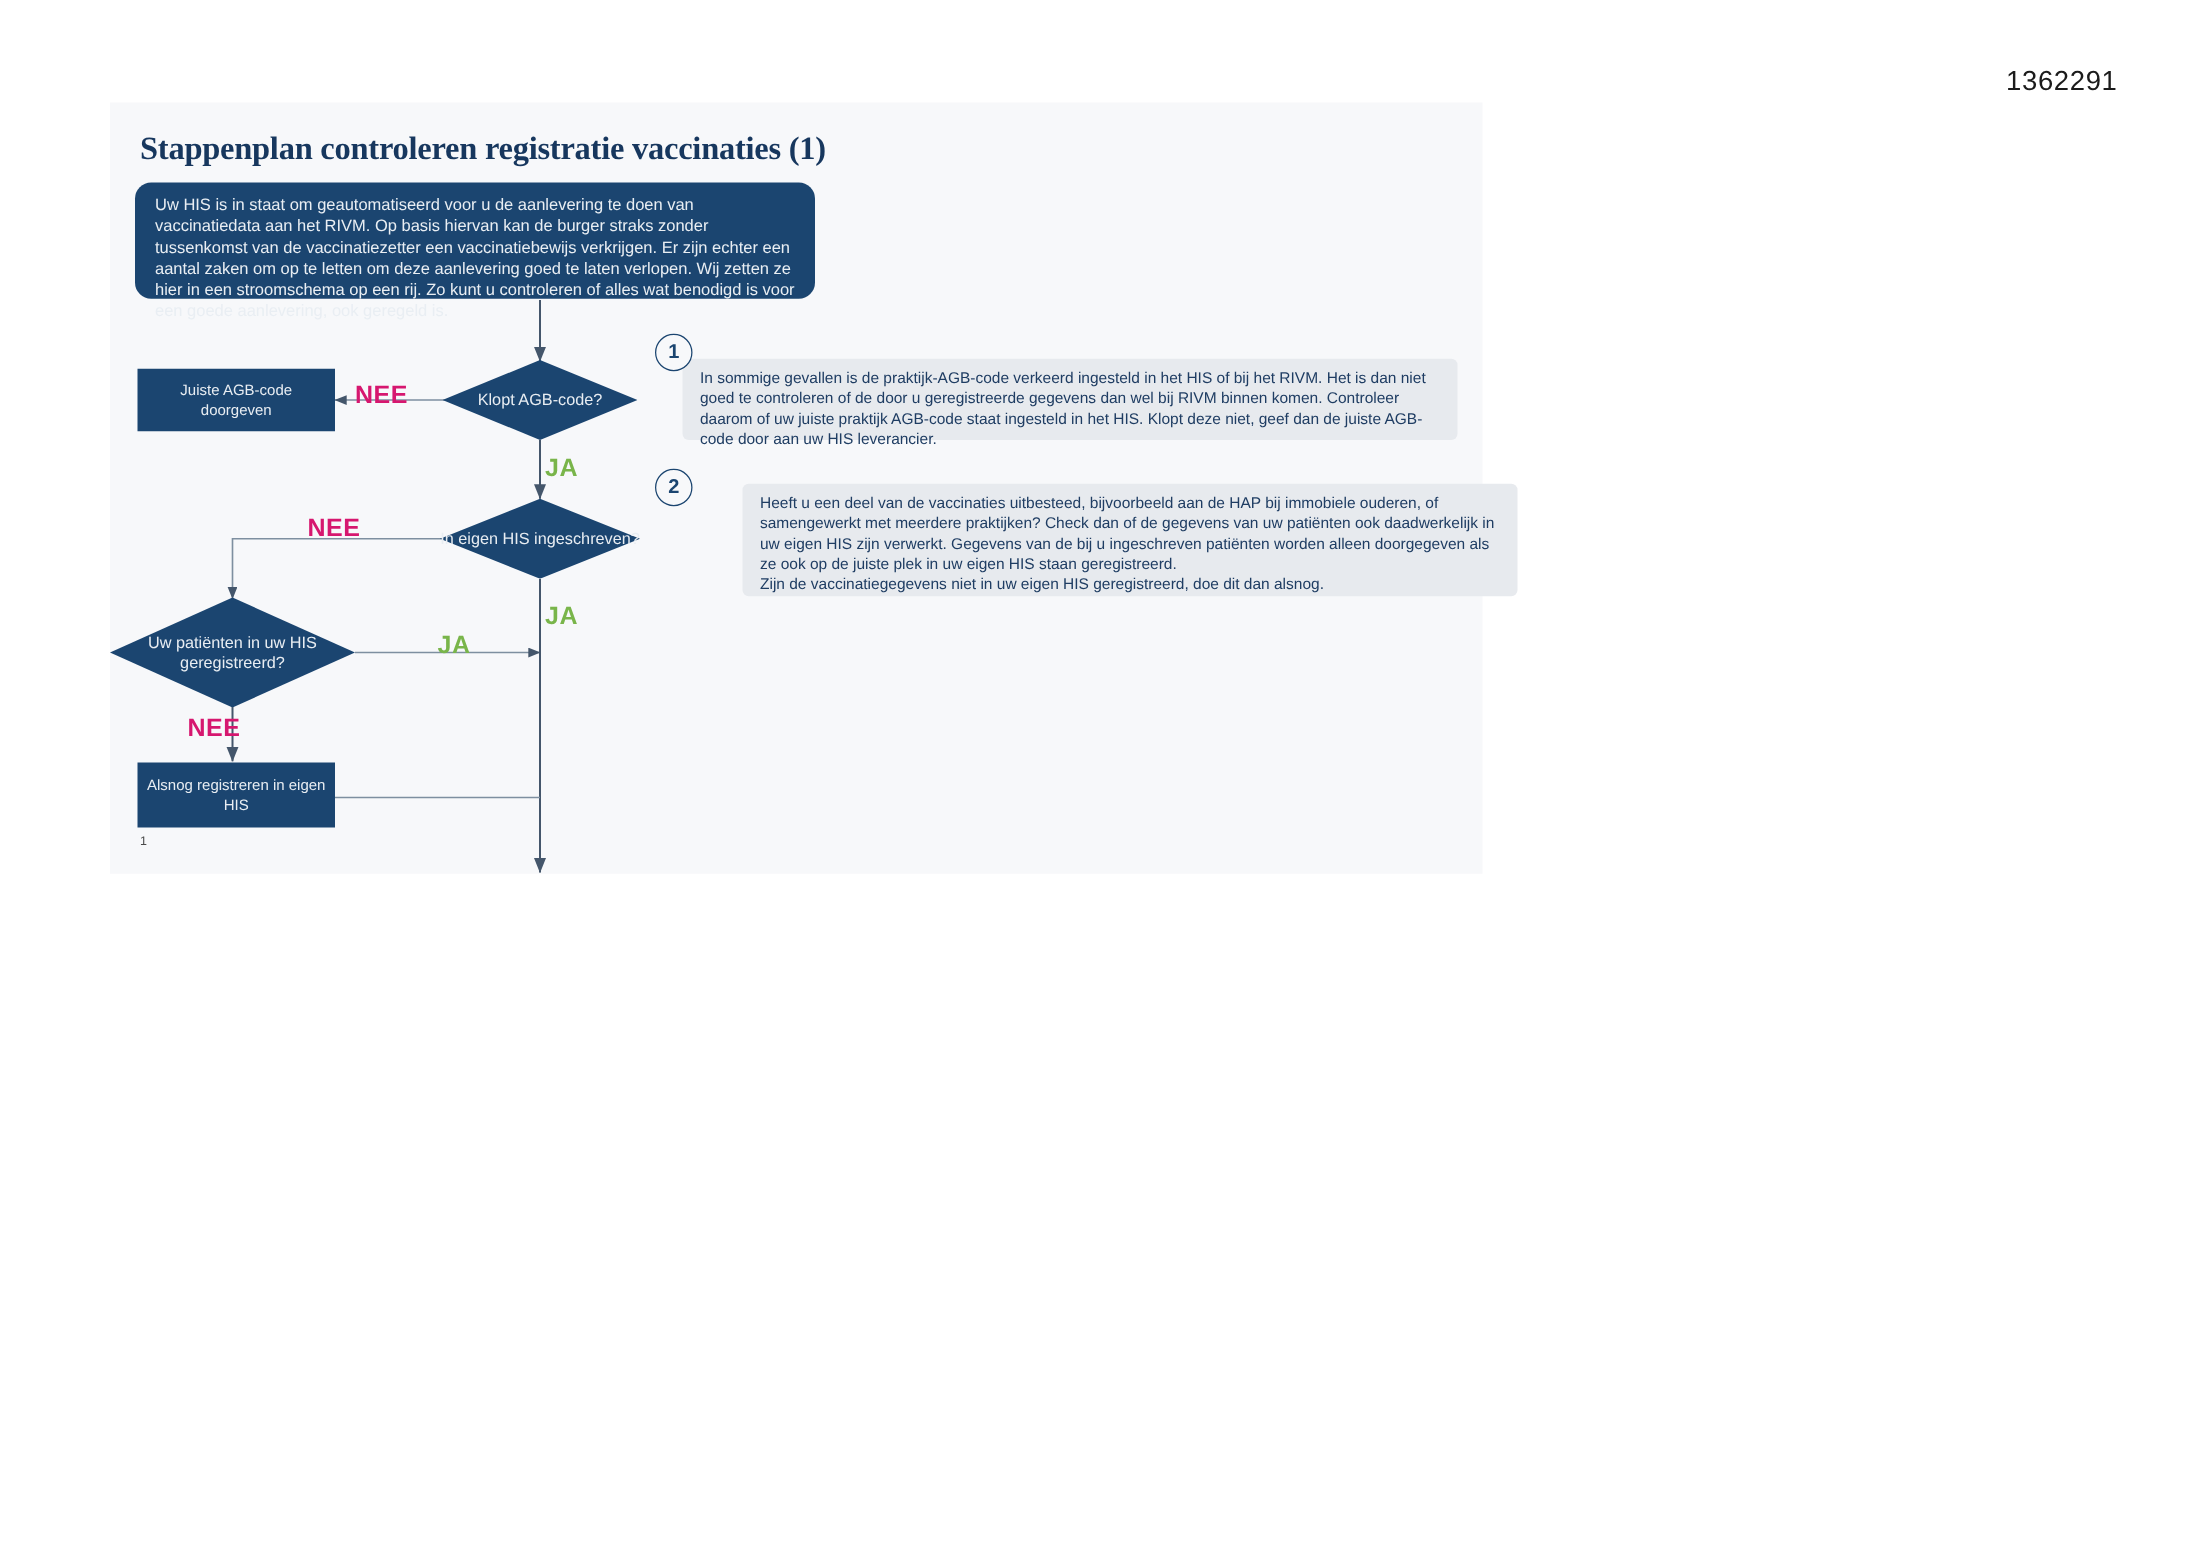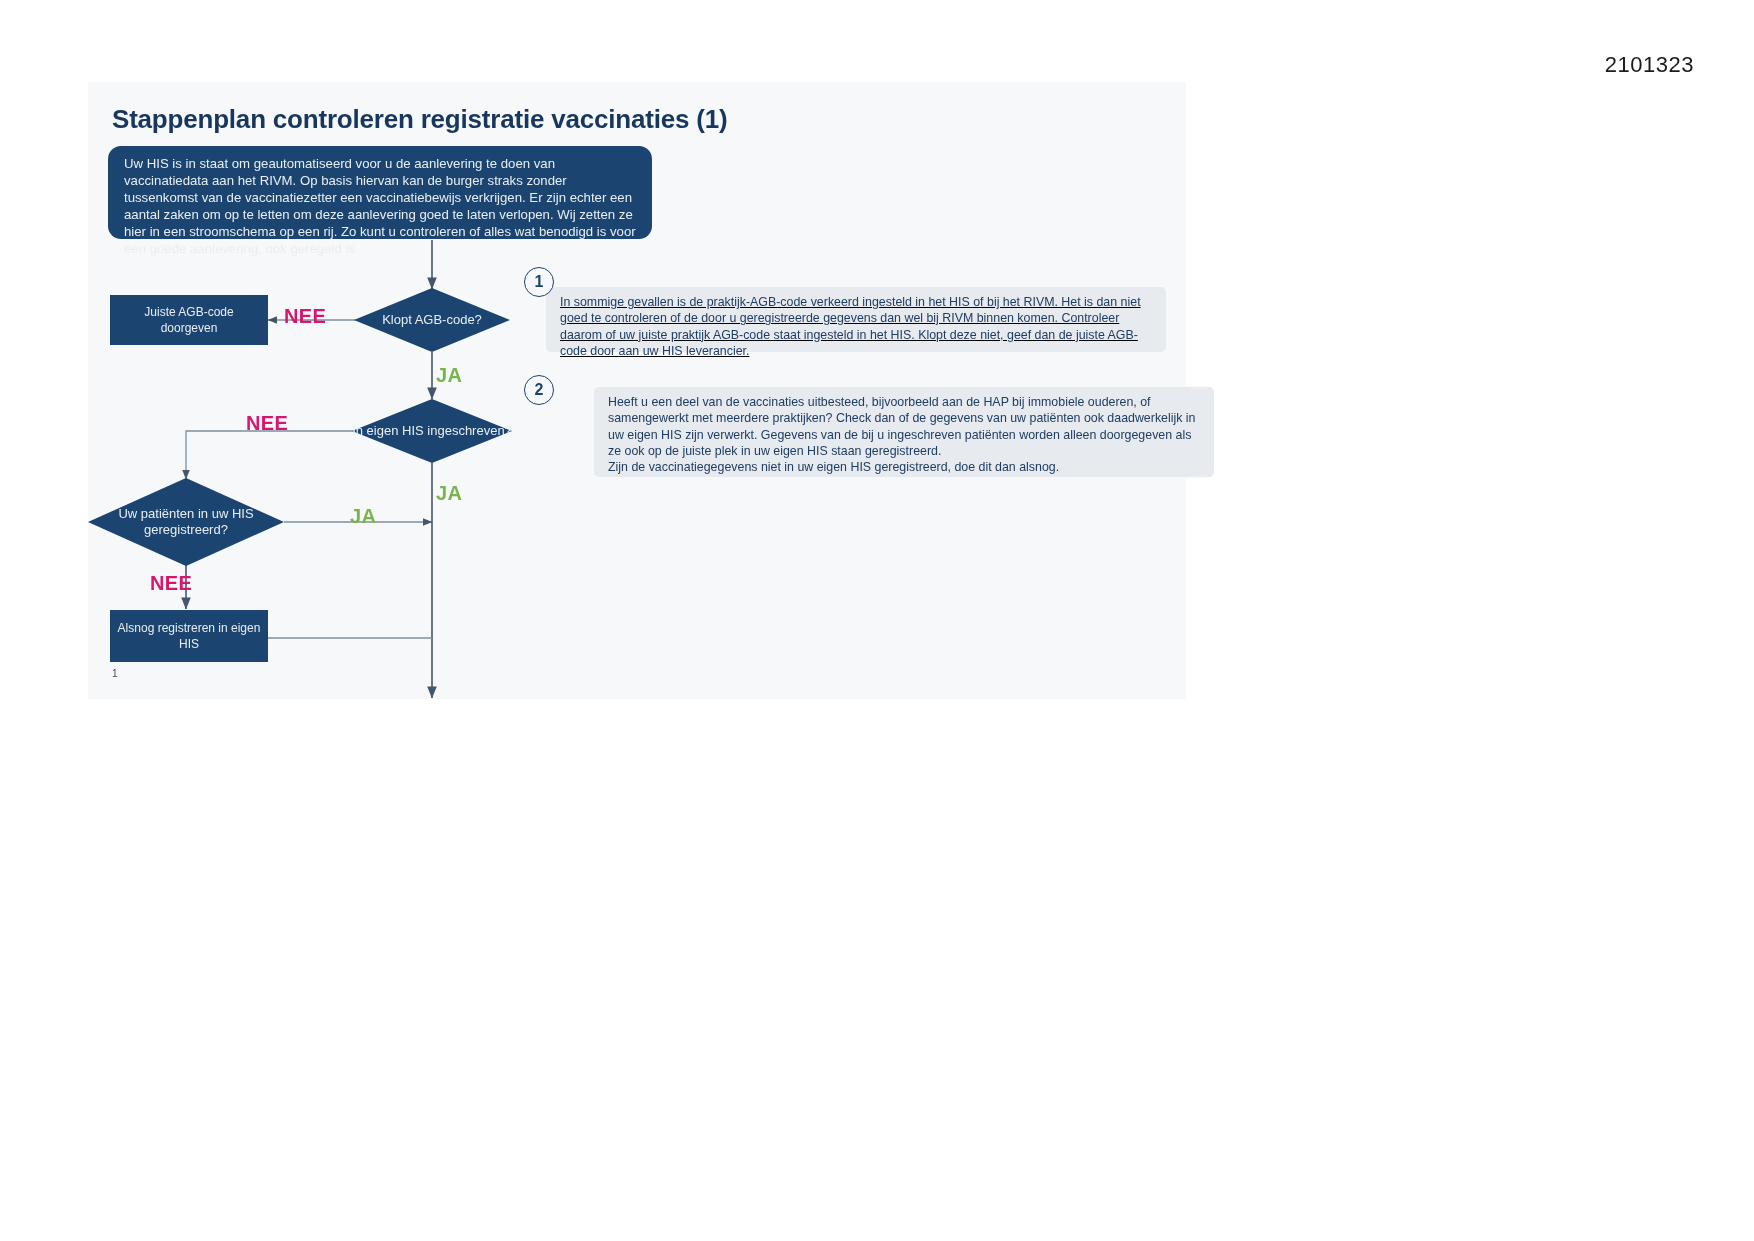--- a/index.html
+++ b/index.html
@@ -33,20 +33,21 @@
   }
   .slide-title {
     position: absolute;
     left: 24px;
     top: 22px;
     font-size: 26px;
     font-weight: bold;
     color: #17375e;
     letter-spacing: -0.2px;
     white-space: nowrap;
+    font-family: Liberation Serif, serif;
   }
   .intro-box {
     position: absolute;
     left: 20px;
     top: 64px;
     width: 544px;
     height: 93px;
     background: #1b4570;
     border-radius: 13px;
     box-sizing: border-box;
@@ -66,21 +67,21 @@
     border-radius: 5px;
     box-sizing: border-box;
     padding: 7px 14px 8px 14px;
   }
   .callout p {
     margin: 0;
     color: #1f3d63;
     font-size: 12.4px;
     line-height: 16.3px;
   }
-  #callout-1 { left: 458px; top: 205px; width: 620px; height: 65px; text-decoration: underline; }
+  #callout-1 { left: 458px; top: 205px; width: 620px; height: 65px; }
   #callout-2 { left: 458px; top: 305px; width: 620px; height: 90px; margin-left: 48px; }
   .callout-badge {
     position: absolute;
     width: 30px;
     height: 30px;
     border-radius: 50%;
     background: #f7f8fa;
     border: 1.6px solid #1b4570;
     color: #1b4570;
     font-size: 16px;
@@ -151,21 +152,21 @@
     position: absolute;
     left: 24px;
     top: 586px;
     font-size: 10px;
     color: #4a4a4a;
   }
 </style>
 </head>
 <body>
 
-<div class="page-number">2101323</div>
+<div class="page-number">1362291</div>
 
 <div class="slide">
 
   <div class="slide-title">Stappenplan controleren registratie vaccinaties (1)</div>
 
   <div class="intro-box">
     <p>Uw HIS is in staat om geautomatiseerd voor u de aanlevering te doen van vaccinatiedata aan het RIVM. Op basis hiervan kan de burger straks zonder tussenkomst van de vaccinatiezetter een vaccinatiebewijs verkrijgen. Er zijn echter een aantal zaken om op te letten om deze aanlevering goed te laten verlopen. Wij zetten ze hier in een stroomschema op een rij. Zo kunt u controleren of alles wat benodigd is voor een goede aanlevering, ook geregeld is.</p>
   </div>
 
   <svg class="fc" viewBox="0 0 1098 617" xmlns="http://www.w3.org/2000/svg">

